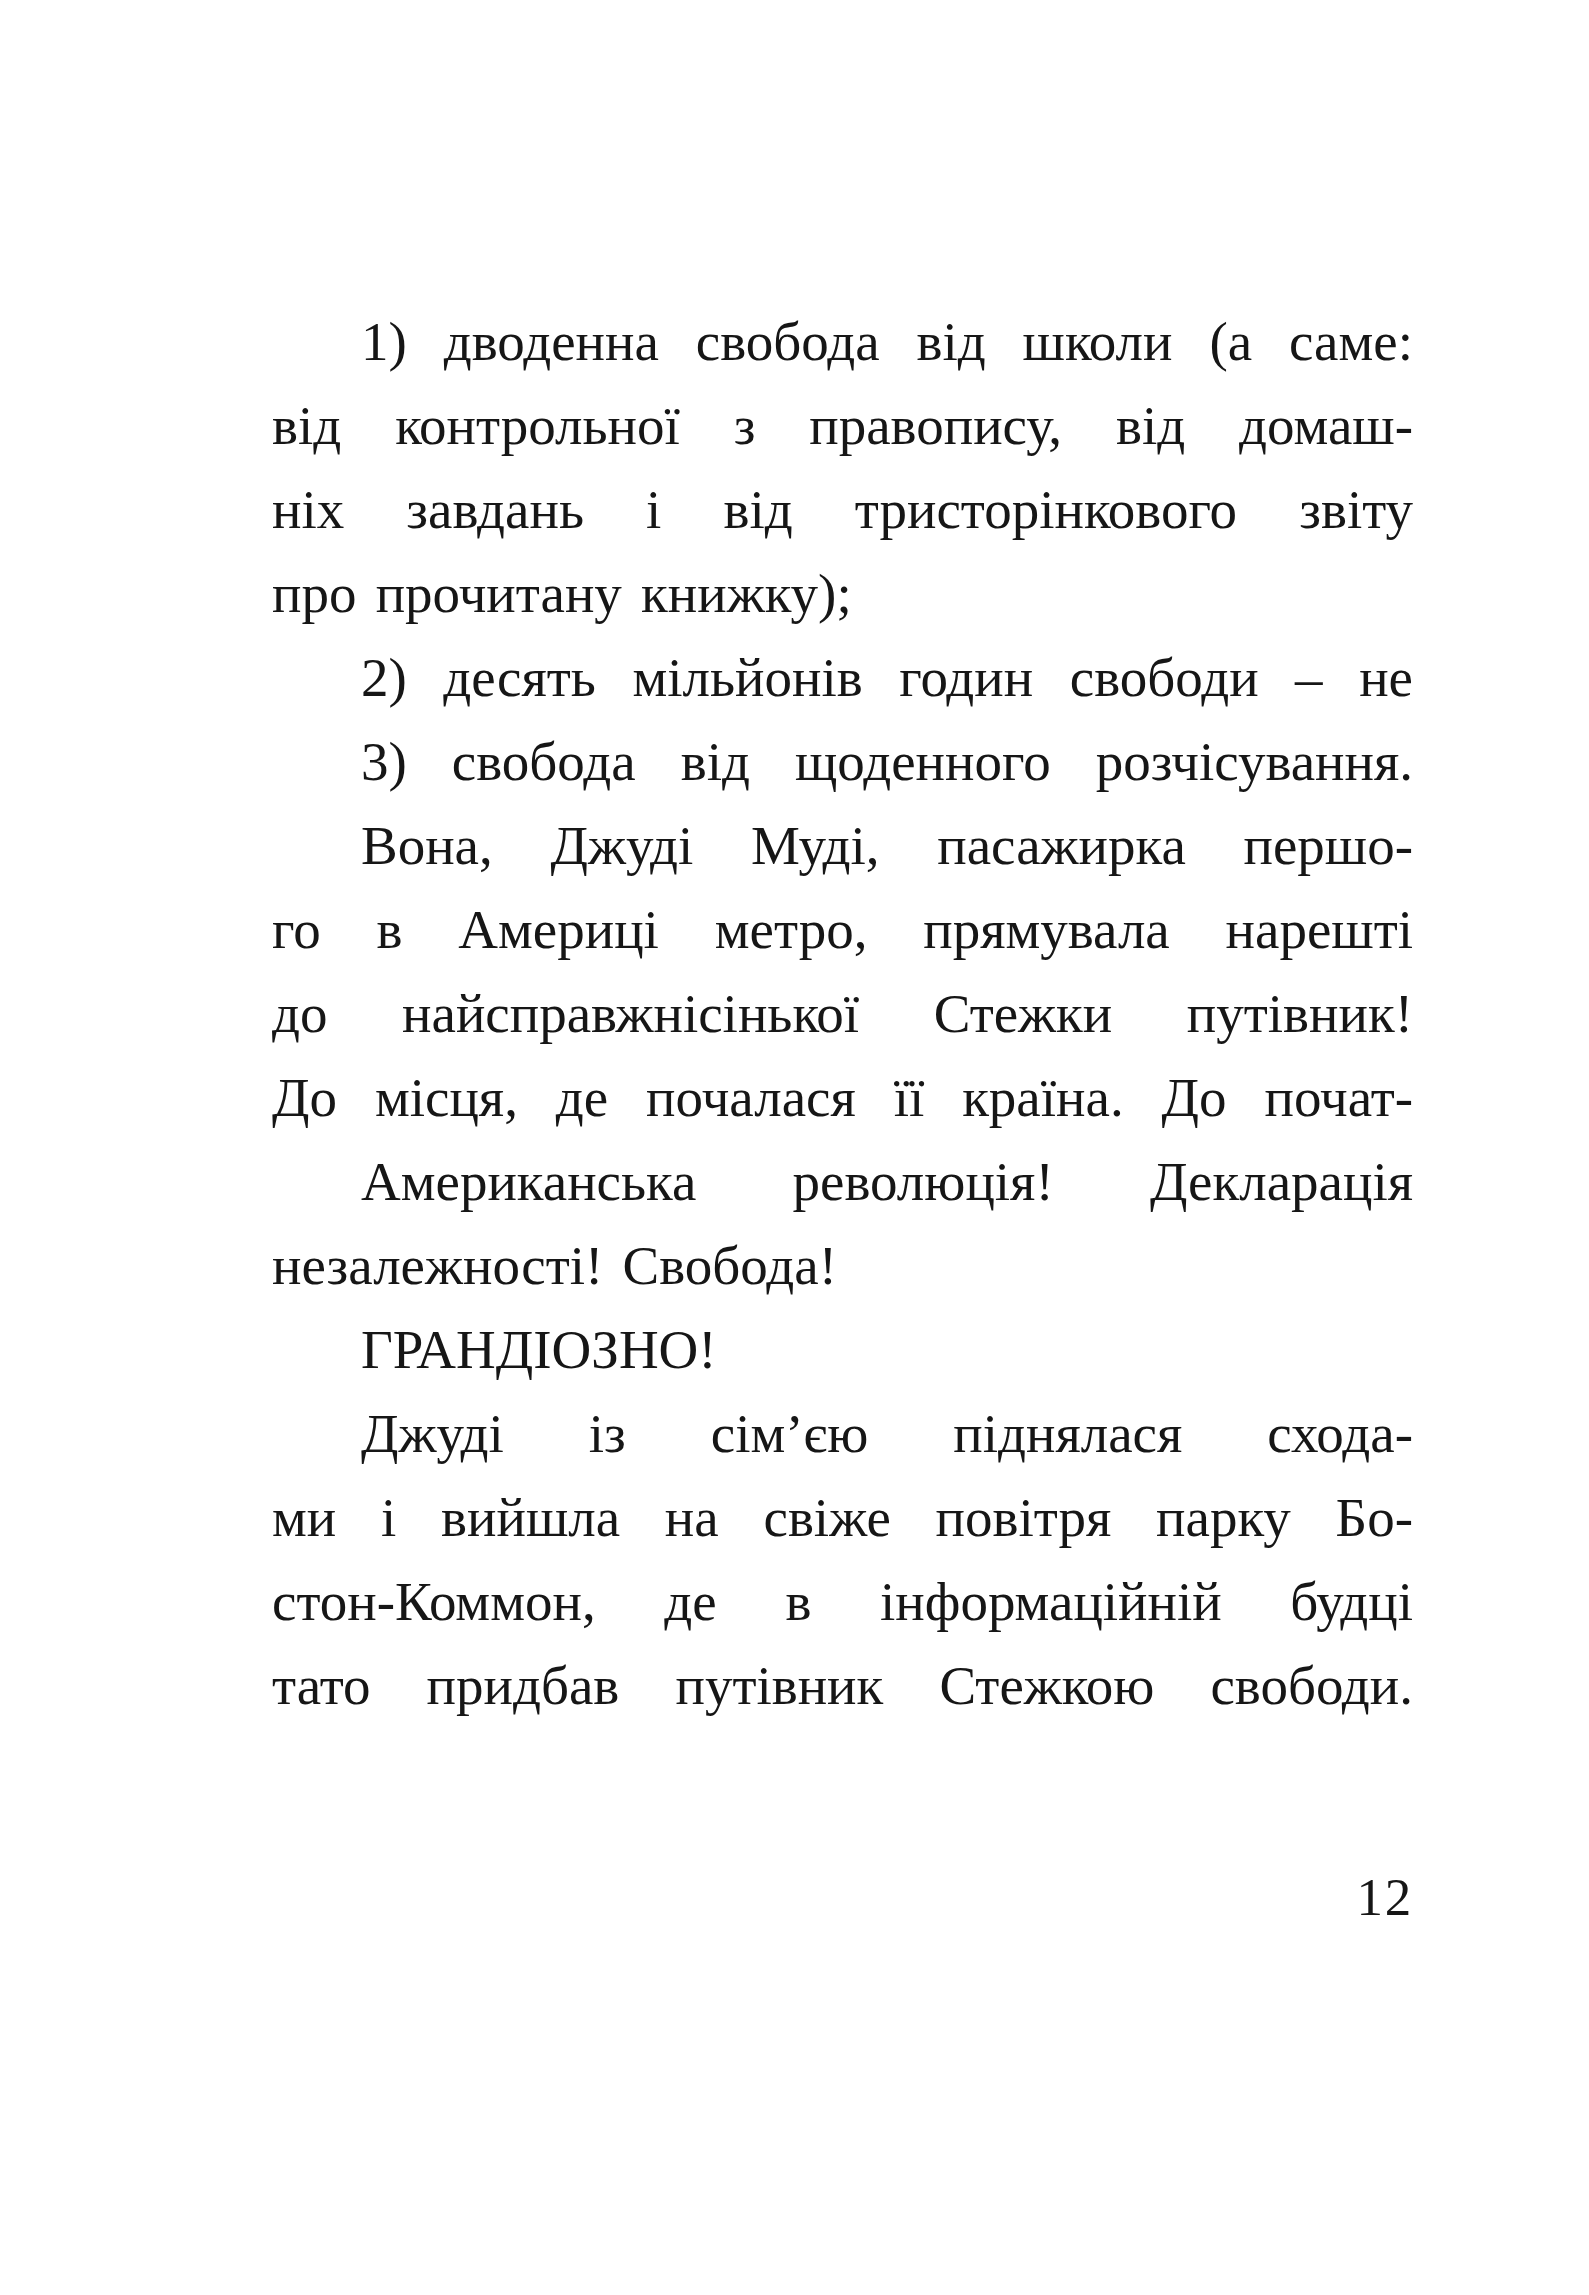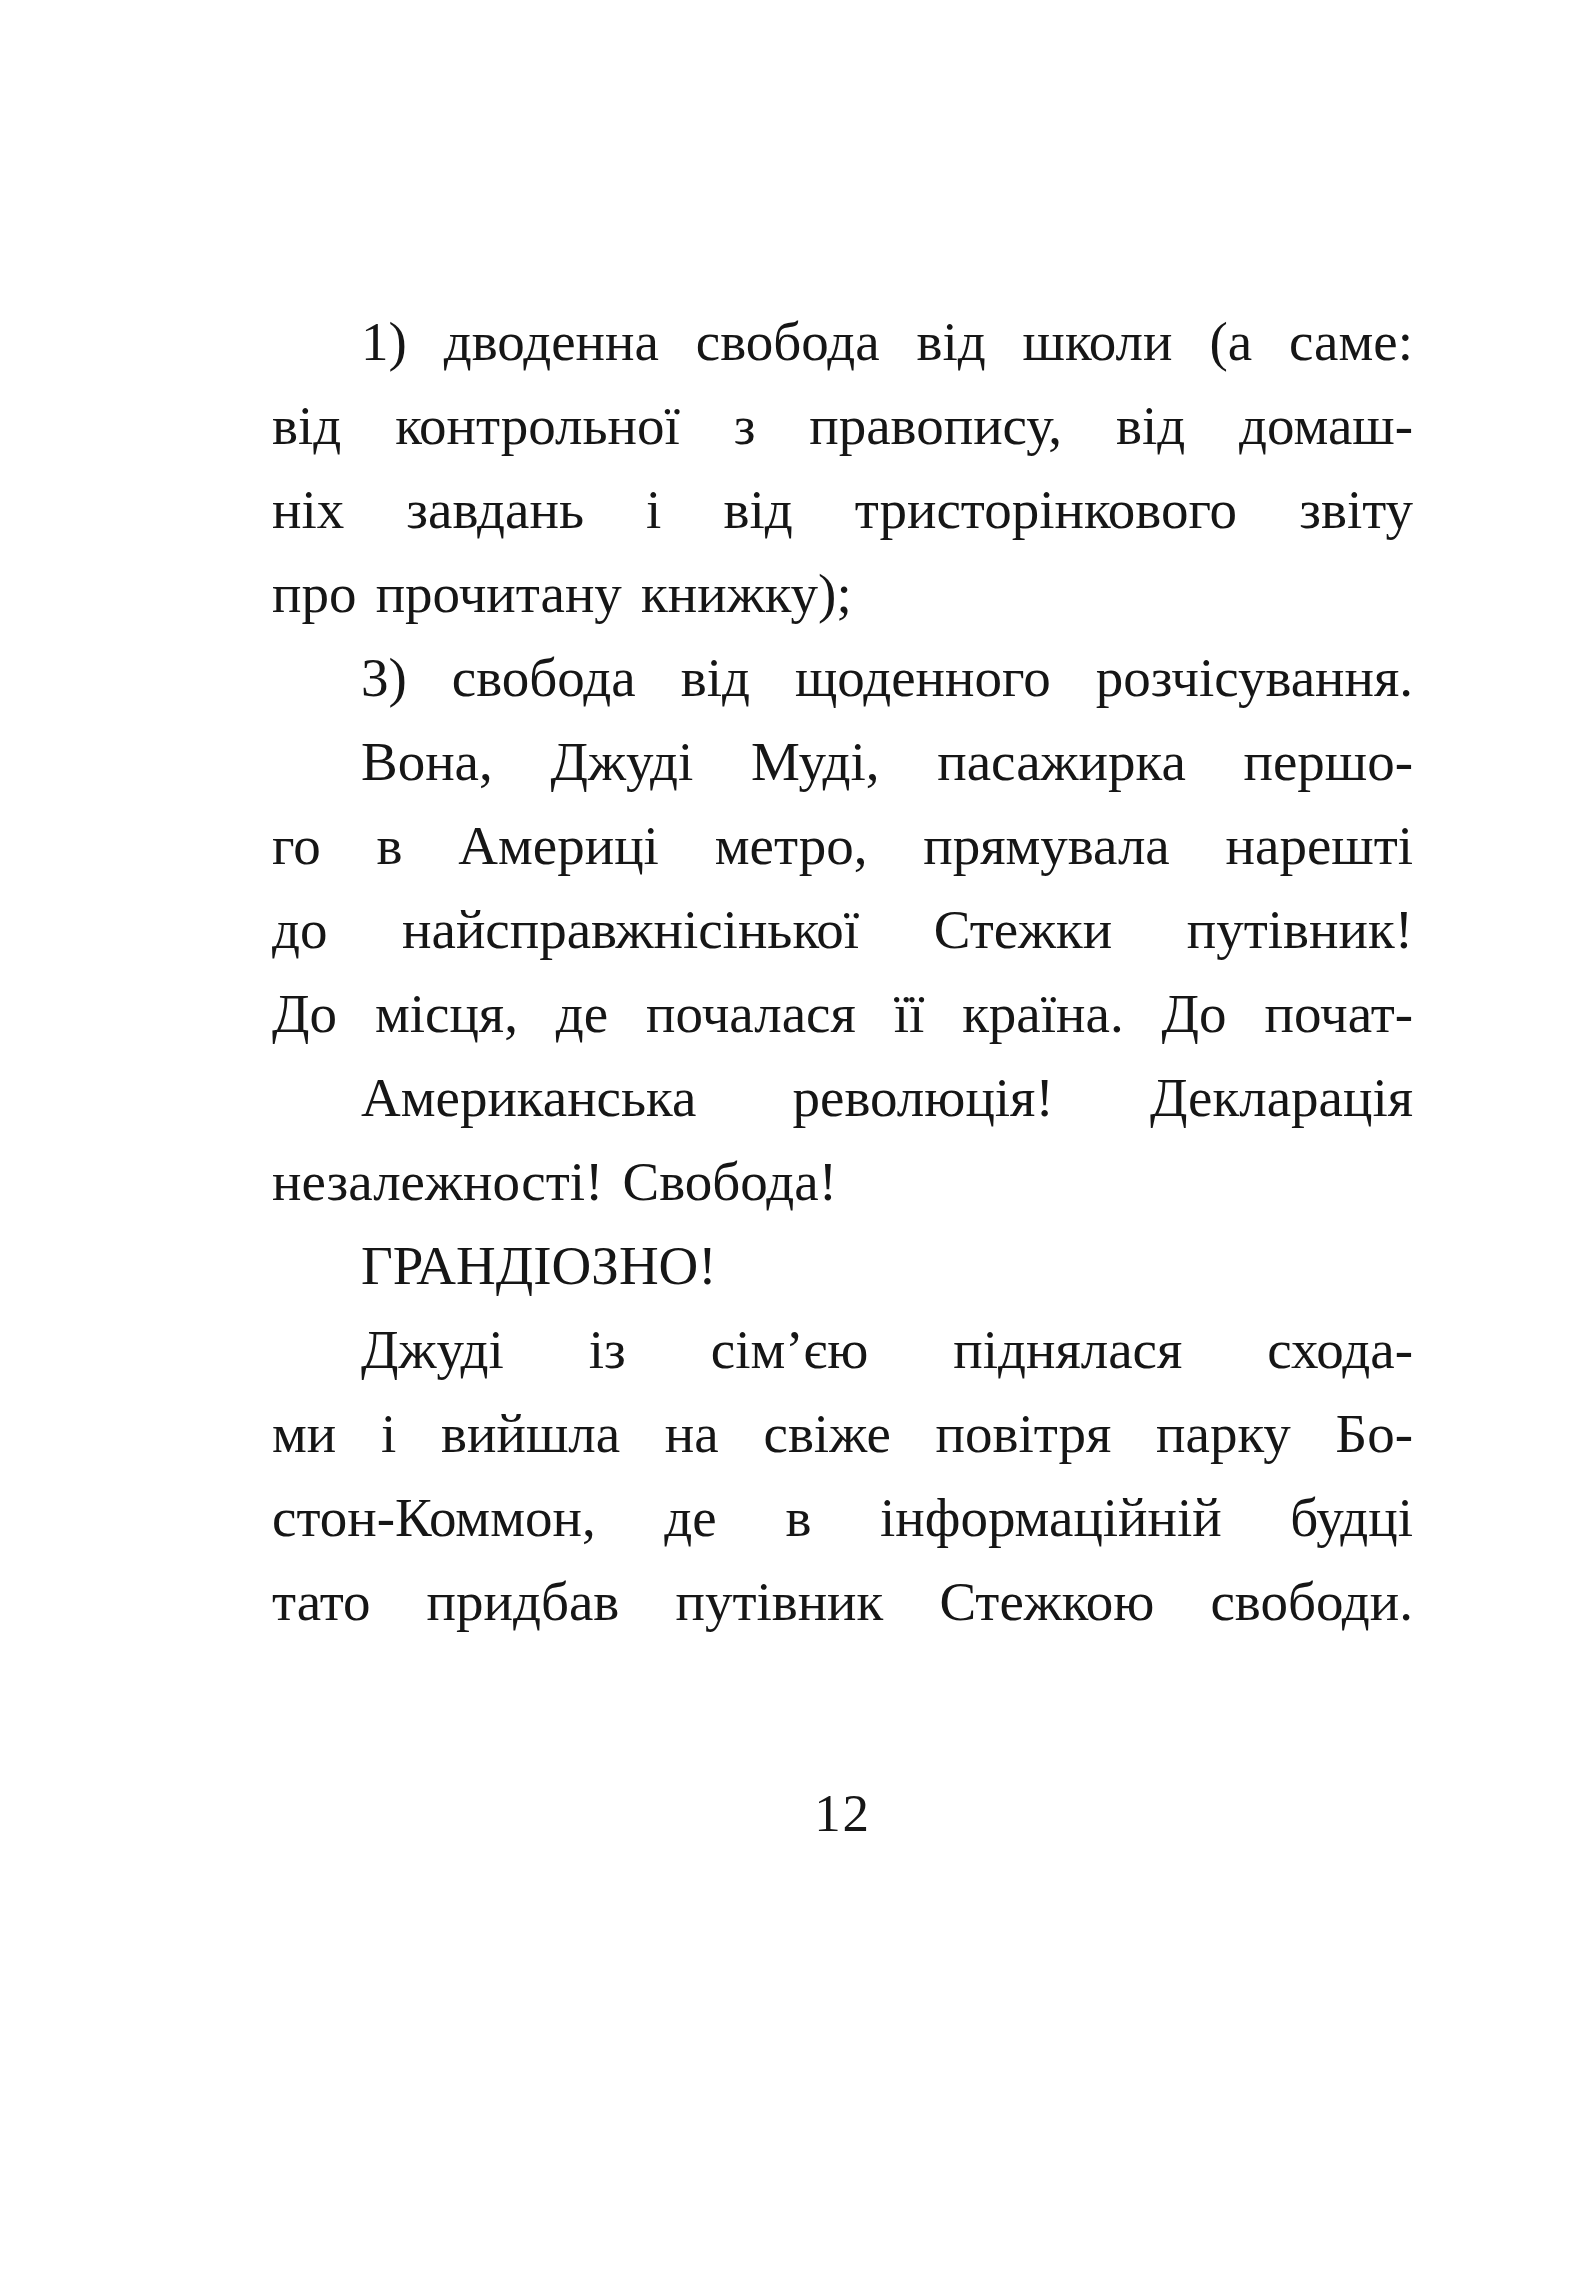--- a/index.html
+++ b/index.html
@@ -34,33 +34,34 @@
   .line.short {
     text-align-last: left;
   }
   .line.indent {
     text-indent: 89px;
   }
   .page-number {
     margin-top: 142px;
     font-size: 53px;
     line-height: 55px;
-    text-align: center;
+    text-align: right;
     letter-spacing: 1.7px;
   }
 </style>
 </head>
 <body>
 
 <div class="page">
   <div class="textblock">
     <div class="line indent">1) дводенна свобода від школи (а саме:</div>
     <div class="line">від контрольної з правопису, від домаш-</div>
     <div class="line">ніх завдань і від тристорінкового звіту</div>
     <div class="line short">про прочитану книжку);</div>
+    <div class="line indent">2) десять мільйонів годин свободи – не</div>
     <div class="line indent">3) свобода від щоденного розчісування.</div>
     <div class="line indent">Вона, Джуді Муді, пасажирка першо-</div>
     <div class="line">го в Америці метро, прямувала нарешті</div>
     <div class="line">до найсправжнісінької Стежки путівник!</div>
     <div class="line">До місця, де почалася її країна. До почат-</div>
     <div class="line indent">Американська революція! Декларація</div>
     <div class="line short">незалежності! Свобода!</div>
     <div class="line indent short">ГРАНДІОЗНО!</div>
     <div class="line indent">Джуді із сім’єю піднялася схода-</div>
     <div class="line">ми і вийшла на свіже повітря парку Бо-</div>

